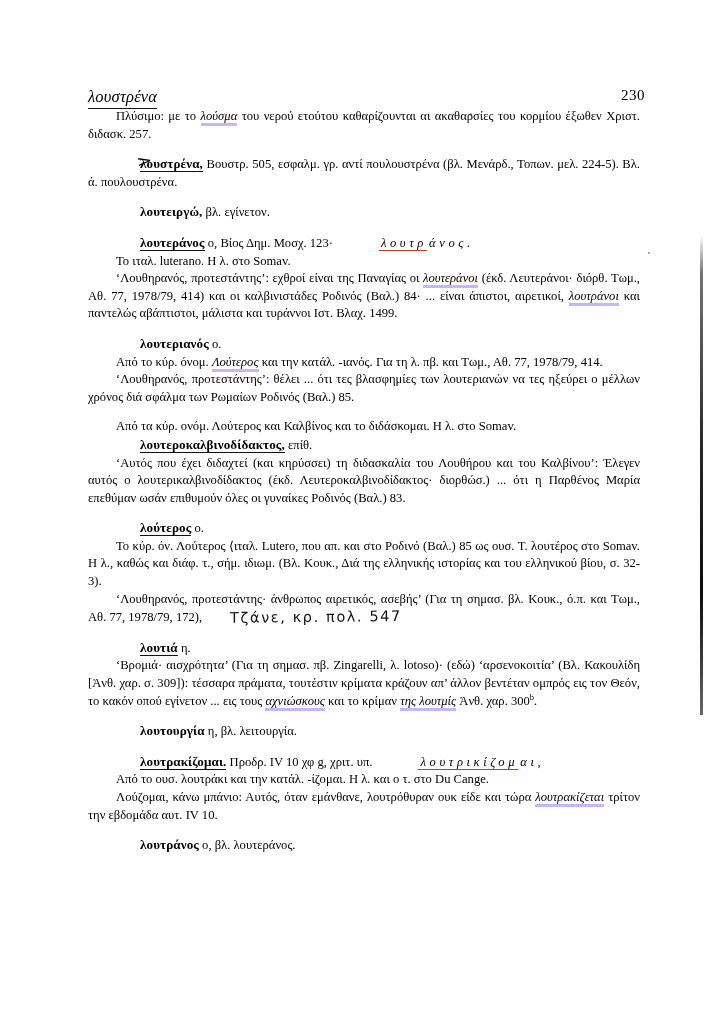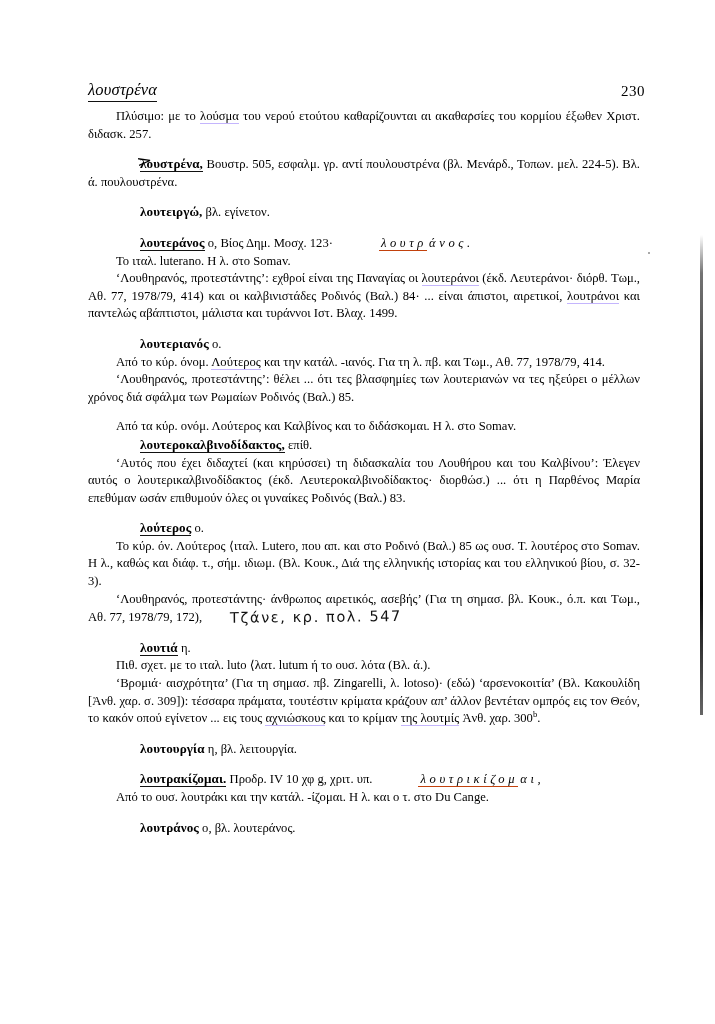--- a/index.html
+++ b/index.html
@@ -38,26 +38,26 @@
   }
   .scan-speck {
     position: absolute;
     background: rgba(0,0,0,0.45);
     border-radius: 50%;
   }
 
   
   .running-head {
     position: absolute;
-    top: 80px;
+    top: 87px;
     left: 88px;
     right: 70px;
     display: flex;
     justify-content: space-between;
-    align-items: center;
+    align-items: flex-start;
   }
   .head-word {
     font-style: italic;
     font-size: 16.5px;
     letter-spacing: 0.2px;
     border-bottom: 1.1px solid #111;
     padding-bottom: 1px;
   }
   .folio {
     font-size: 15px;
@@ -83,21 +83,21 @@
   .lemma {
     font-weight: bold;
     font-size: 13.1px;
     letter-spacing: 0.1px;
     margin-left: 24px;
   }
   .lemma.u { border-bottom: 1.1px solid #111; }
 
   .i   { }
   .u   { border-bottom: 1px solid #111; }
-  .iu  { border-bottom: 1px solid #c4b5fd; }
+  .iu  { font-style: italic; border-bottom: 3px solid #c4b5fd; }
   .rom { font-style: normal; }
   sup  { font-size: 0.68em; vertical-align: super; line-height: 0; }
 
   
   .spaced {
     font-style: italic;
     letter-spacing: 3.6px;
     padding-left: 2px;
   }
   .spaced.u { border-bottom: 1px solid #c2410c; }
@@ -168,31 +168,31 @@
       </div>
       <div class="gap-md"></div>
       <div class="entry">
         <p class="para"><span class="lemma u">λούτερος</span> <span class="rom">ο.</span></p>
         <p class="para"><span class="rom">Το κύρ. όν. </span><span class="i">Λούτερος</span><span class="rom"> ⟨ιταλ. </span><span class="i">Lutero,</span><span class="rom"> που απ. και στο Ροδινό (Βαλ.) 85 ως ουσ. Τ. </span><span class="i">λουτέρος</span><span class="rom"> στο Somav. Η λ., καθώς και διάφ. τ., σήμ. ιδιωμ. (Βλ. Κουκ., Διά της ελληνικής ιστορίας και του ελληνικού βίου, σ. 32-3).</span></p>
         <p class="para"><span class="rom">‘Λουθηρανός, προτεστάντης· άνθρωπος αιρετικός, ασεβής’ (Για τη σημασ. βλ. Κουκ., ό.π. και Τωμ., Αθ. 77, 1978/79, 172),</span><span class="hand-note"> Τζάνε, κρ. πολ. 547</span></p>
       </div>
       <div class="gap-md"></div>
       <div class="entry">
         <p class="para"><span class="lemma u">λουτιά</span> <span class="rom">η.</span></p>
-        <p class="para"><span class="rom">Πιθ. σχετ. με το ιταλ. </span><span class="i">luto</span><span class="rom"> ⟨λατ. </span><span class="i">lutum</span><span class="rom"> ή το ουσ. </span><span class="i">λότα</span><span class="rom"> (Βλ. ά.).</span></p>
         <p class="para"><span class="rom">‘Βρομιά· αισχρότητα’ (Για τη σημασ. πβ. Zingarelli, λ. </span><span class="i">lotoso</span><span class="rom">)· (εδώ) ‘αρσενοκοιτία’ (Βλ. Κακουλίδη [Ἀνθ. χαρ. σ. 309]): </span><span class="i">τέσσαρα πράματα, τουτέστιν κρίματα κράζουν απ’ άλλον βεντέταν ομπρός εις τον Θεόν, το κακόν οπού εγίνετον ... εις τους </span><span class="iu">αχνιώσκους</span><span class="i"> και το κρίμαν </span><span class="iu">της λουτμίς</span><span class="rom"> Ἀνθ. χαρ. 300</span><sup>b</sup><span class="rom">.</span></p>
       </div>
       <div class="gap-md"></div>
       <div class="entry">
         <p class="para"><span class="lemma">λουτουργία</span> <span class="rom">η, βλ. </span><span class="i">λειτουργία.</span></p>
       </div>
       <div class="gap-md"></div>
       <div class="entry">
         <p class="para"><span class="lemma u">λουτρακίζομαι.</span> <span class="rom">Προδρ. IV 10 χφ g, χριτ. υπ.</span><span class="inline-indent"></span><span><span class="spaced u">λουτρικίζομ</span><span class="spaced">αι,</span></span></p>
         <p class="para"><span class="rom">Από το ουσ. </span><span class="i">λουτράκι</span><span class="rom"> και την κατάλ. -</span><span class="i">ίζομαι.</span><span class="rom"> Η λ. και ο τ. στο Du Cange.</span></p>
+        <p class="para"><span class="rom">Λούζομαι, κάνω μπάνιο: </span><span class="i">Αυτός, όταν εμάνθανε, λουτρόθυραν ουκ είδε   και τώρα </span><span class="iu">λουτρακίζεται</span><span class="i"> τρίτον την εβδομάδα</span><span class="rom"> αυτ. IV 10.</span></p>
       </div>
       <div class="gap-md"></div>
       <div class="entry">
         <p class="para"><span class="lemma">λουτράνος</span> <span class="rom">ο, βλ. </span><span class="i">λουτεράνος.</span></p>
       </div>
       <div class="gap-md"></div>
     </div>
 
 </div>
 

